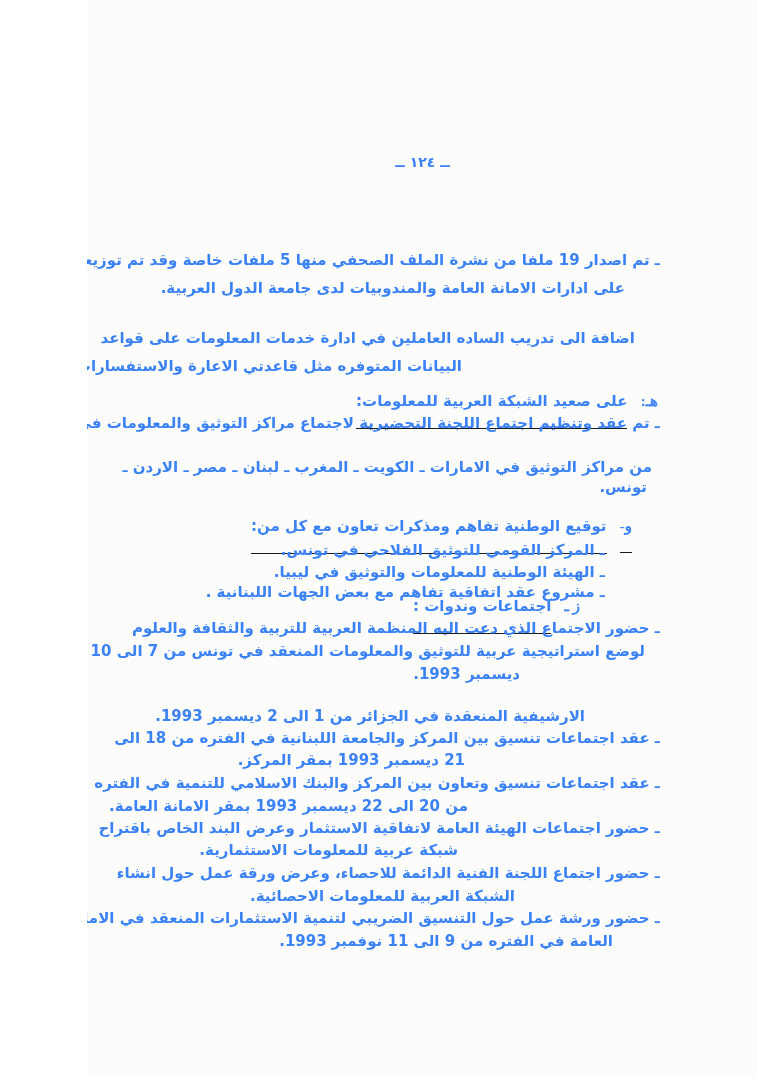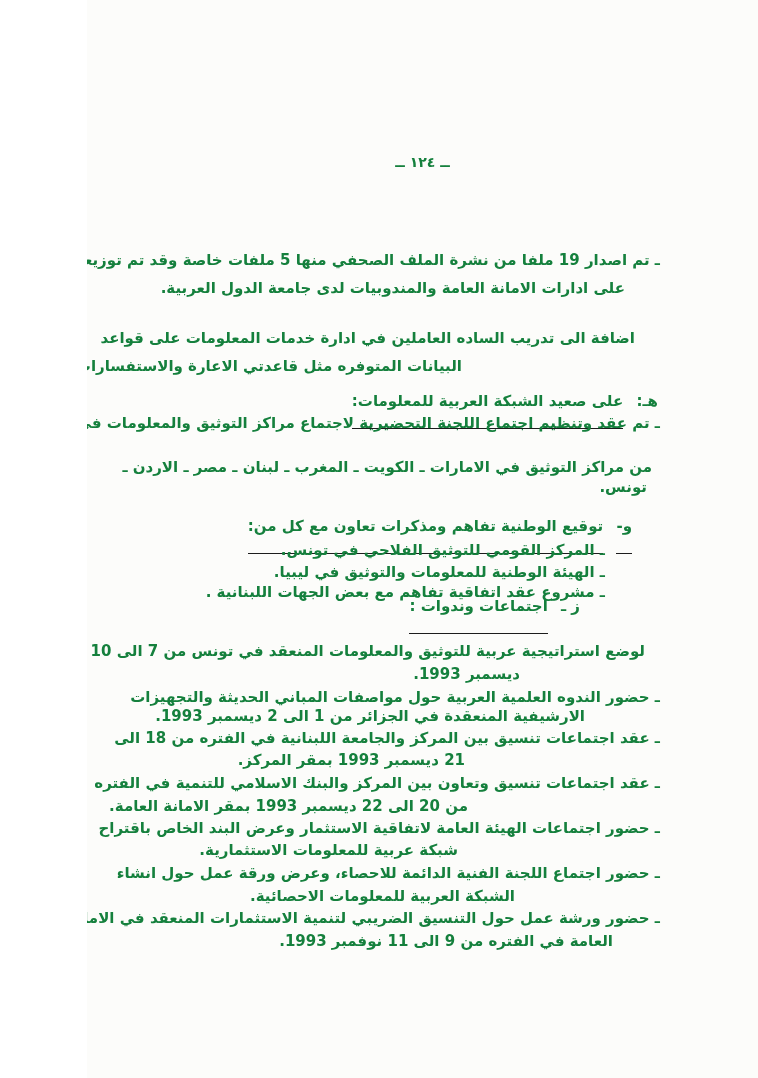--- a/index.html
+++ b/index.html
@@ -1,42 +1,42 @@
 <!DOCTYPE html>
 <html lang="ar" dir="rtl"><head>
 <meta charset="utf-8">
 <style>
   html,body{margin:0;padding:0;background:#ffffff;}
   .page{
     position:relative;
     width:671px;height:1078px;
     background:#fcfcfa;
     font-family:"DejaVu Sans", sans-serif;
-    color:#15803d;
+    color:#3b82f6;
     direction:rtl;
     overflow:hidden;
   }
   .pagenum{
     position:absolute;top:154px;left:0;width:100%;
     text-align:center;
     font-size:14px;font-weight:600;letter-spacing:1px;
   }
   .line{
     position:absolute;
     font-size:15px;
     font-weight:600;
     white-space:nowrap;
     line-height:19px;
     text-align:right;
   }
   .heading .t{
     border-bottom:1.6px solid #1c1c1c;
     padding-bottom:18px;
   }
-  .heading .m{margin-left:8px;}
+  .heading .m{margin-left:8px;font-family:Liberation Serif, serif;}
   .zgap{margin-left:22px;}
 </style>
 </head>
 <body>
 
 <div class="page">
 
   <div class="pagenum">ــ ١٢٤ ــ</div>
 
   <div class="line" style="top:251px;right:98px">ـ تم اصدار 19 ملفا من نشرة الملف الصحفي منها 5 ملفات خاصة وقد تم توزيعه</div>
@@ -61,24 +61,24 @@
 
   <div class="line" style="top:541px;right:153px">ـ المركز القومي للتوثيق الفلاحي في تونس.</div>
   <div class="line" style="top:583px;right:153px">ـ مشروع عقد اتفاقية تفاهم مع بعض الجهات اللبنانية .</div>
   <div class="line" style="top:563px;right:153px">ـ الهيئة الوطنية للمعلومات والتوثيق في ليبيا.</div>
 
   <div class="line heading" style="top:597px;right:178px">
     <span class="m zgap">ز ـ</span>
     <span class="t">اجتماعات وندوات :</span>
   </div>
 
+  <div class="line" style="top:619px;right:98px">ـ حضور الاجتماع الذي دعت اليه المنظمة العربية للتربية والثقافة والعلوم</div>
   <div class="line" style="top:642px;right:113px">لوضع استراتيجية عربية للتوثيق والمعلومات المنعقد في تونس من 7 الى 10</div>
   <div class="line" style="top:665px;right:238px">ديسمبر 1993.</div>
 
-  <div class="line" style="top:688px;right:98px">ـ حضور الندوه العلمية العربية حول مواصفات المباني الحديثة والتجهيزات</div>
   <div class="line" style="top:707px;right:173px">الارشيفية المنعقدة في الجزائر من 1 الى 2 ديسمبر 1993.</div>
 
   <div class="line" style="top:729px;right:98px">ـ عقد اجتماعات تنسيق بين المركز والجامعة اللبنانية في الفتره من 18 الى</div>
   <div class="line" style="top:751px;right:293px">21 ديسمبر 1993 بمقر المركز.</div>
 
   <div class="line" style="top:774px;right:98px">ـ عقد اجتماعات تنسيق وتعاون بين المركز والبنك الاسلامي للتنمية في الفتره</div>
   <div class="line" style="top:797px;right:290px">من 20 الى 22 ديسمبر 1993 بمقر الامانة العامة.</div>
 
   <div class="line" style="top:841px;right:300px">شبكة عربية للمعلومات الاستثمارية.</div>
   <div class="line" style="top:819px;right:98px">ـ حضور اجتماعات الهيئة العامة لاتفاقية الاستثمار وعرض البند الخاص باقتراح</div>

